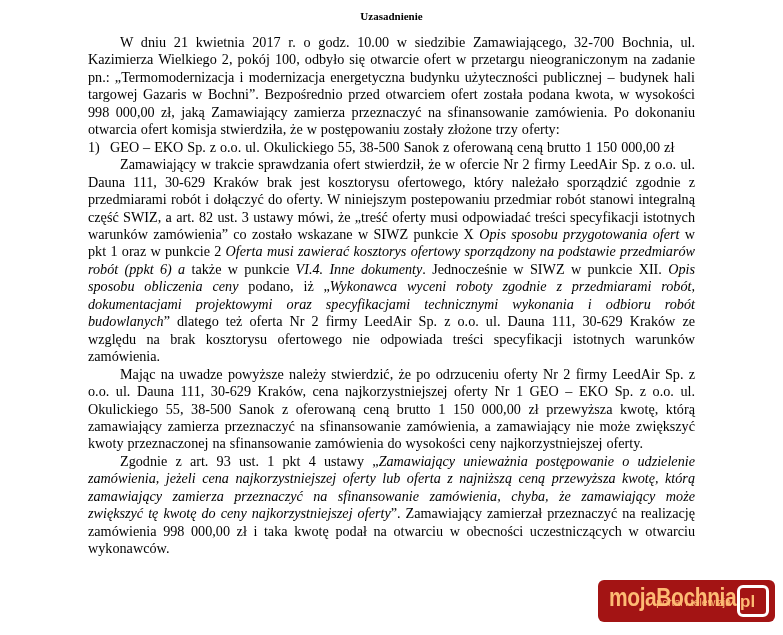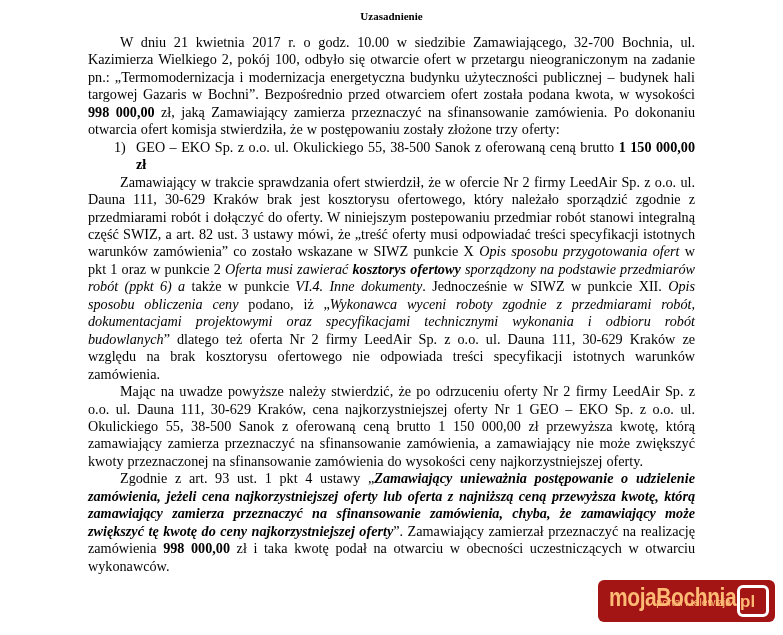--- a/index.html
+++ b/index.html
@@ -32,28 +32,27 @@
     font-size: 14.2px;
     line-height: 17.45px;
     text-align: justify;
     margin: 0;
     word-spacing: 0.4px;
   }
   .para.indent { text-indent: 32px; }
   .para.list {
     padding-left: 22px;
     text-indent: -22px;
-    margin-left: 26px;
   }
   .marker {
     display: inline-block;
     width: 22px;
     text-indent: 0;
   }
-  .b { font-weight: bold; }
+  .b { font-weight: normal; }
   .i { font-style: italic; }
   .u { }
 
   
   .watermark {
     position: absolute;
     right: 8px;
     bottom: 13px;
     width: 177px;
     height: 42px;

